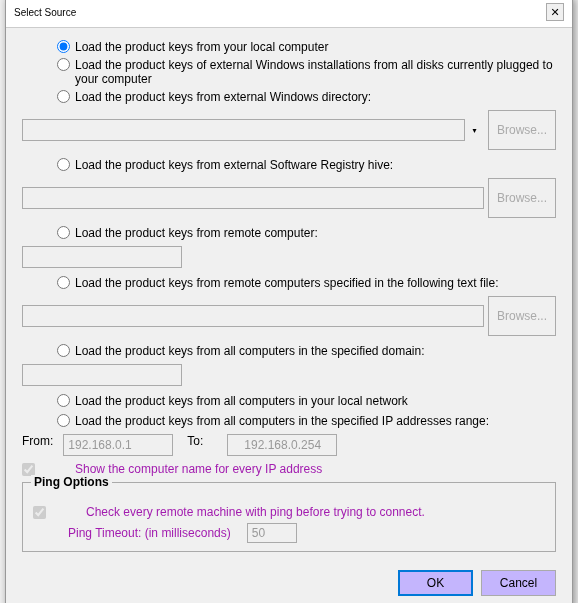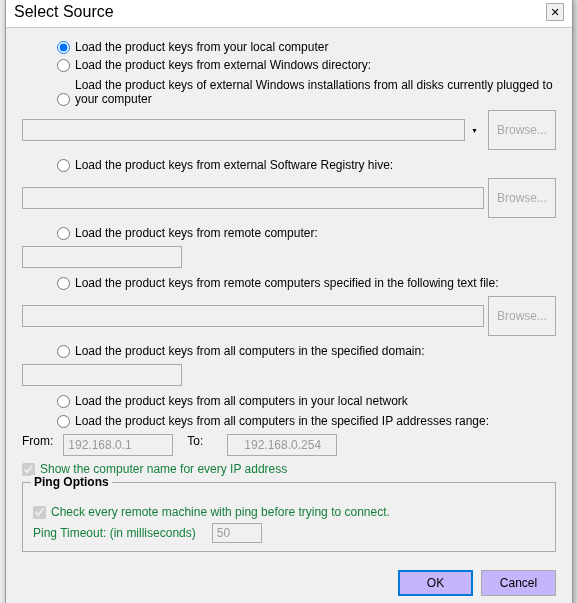--- a/index.html
+++ b/index.html
@@ -24,41 +24,41 @@
       background: #fff;
       border-bottom: 1px solid #ccc;
       padding: 6px 8px;
       display: flex;
       justify-content: space-between;
       align-items: center;
       font-size: 12px;
       font-weight: normal;
     }
     .title-bar-title {
-      font-size: 16px;
+      font-size: 10px;
       color: #000;
     }
     .close-btn {
       width: 18px;
       height: 18px;
       border: 1px solid #aaa;
       background: #f0f0f0;
       cursor: pointer;
       display: flex;
       align-items: center;
       justify-content: center;
       font-size: 11px;
       color: #000;
     }
     .content {
       padding: 12px 16px 10px 16px;
     }
     .radio-row {
       display: flex;
-      align-items: flex-end;
+      align-items: flex-start;
       margin-bottom: 4px;
       padding-left: 35px;
     }
     .radio-row input[type="radio"] {
       margin-right: 5px;
       margin-top: 0;
     }
     .radio-label {
       font-size: 12px;
       color: #000;
@@ -147,21 +147,21 @@
       align-items: center;
       margin-bottom: 4px;
     }
     .checkbox-row input[type="checkbox"] {
       margin-right: 5px;
     }
     .checkbox-label {
       font-size: 12px;
       color: #000;
     }
-    .checkbox-label.disabled { color: #15803d; }
+    .checkbox-label.disabled { color: #a21caf; margin-left: 35px; }
     .group-box {
       border: 1px solid #aaa;
       padding: 18px 10px 8px 10px;
       margin-top: 6px;
       position: relative;
     }
     .group-box-title {
       position: absolute;
       top: -8px;
       left: 8px;
@@ -215,28 +215,28 @@
     <button class="close-btn">✕</button>
   </div>
 
   <div class="content">
 
     <div class="radio-row">
       <input type="radio" name="source" id="r1" checked="" style="">
       <label for="r1" class="radio-label">Load the product keys from your local computer</label>
     </div>
 
-    <div class="radio-row section-gap">
-      <input type="radio" name="source" id="r3" style="">
-      <label for="r3" class="radio-label">Load the product keys from external Windows directory:</label>
-    </div>
-
     <div class="radio-row">
       <input type="radio" name="source" id="r2" style="">
       <label for="r2" class="radio-label">Load the product keys of external Windows installations from all disks currently plugged to your computer</label>
+    </div>
+
+    <div class="radio-row section-gap">
+      <input type="radio" name="source" id="r3" style="">
+      <label for="r3" class="radio-label">Load the product keys from external Windows directory:</label>
     </div>
     <div class="input-row">
       <div class="combo-wrapper">
         <input type="text" disabled="" style="">
         <div class="combo-arrow">▾</div>
       </div>
       <button class="browse-btn" disabled="">Browse...</button>
     </div>
 
     <div class="radio-row section-gap">

